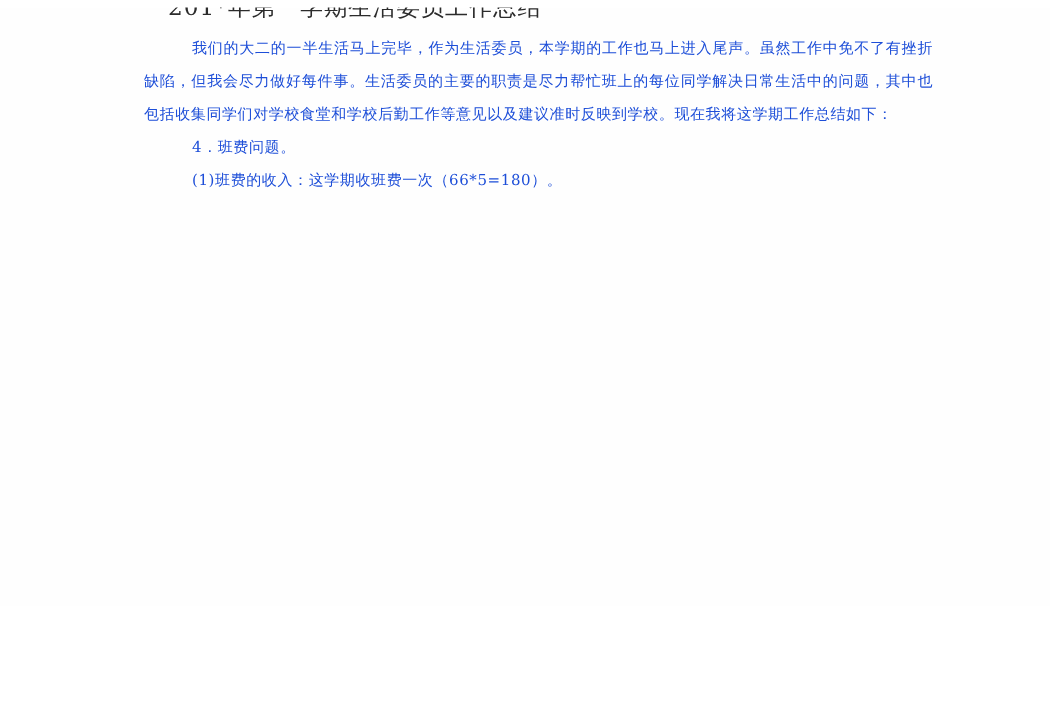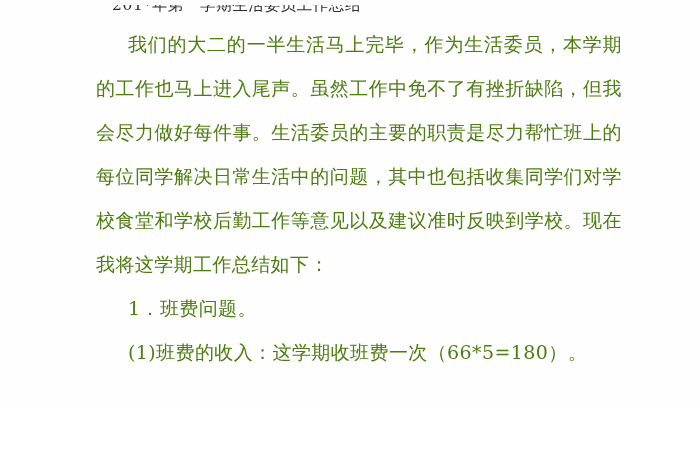--- a/index.html
+++ b/index.html
@@ -35,23 +35,23 @@
     text-align: justify;
     text-justify: inter-ideograph;
   }
   .indent-1 {
     text-indent: 32px;
   }
   .indent-2 {
     text-indent: 16px;
   }
   .para {
-    color: #4d7c0f;
-    font-size: 19px;
-    line-height: 44px;
+    color: #1d4ed8;
+    font-size: 10px;
+    line-height: 22px;
     letter-spacing: 0.4px;
     text-align: justify;
     text-justify: inter-ideograph;
     margin: 0;
   }
   .clipped-top {
     position: absolute;
     top: 0;
     left: 0;
     width: 700px;
@@ -67,20 +67,20 @@
 
 <div class="page">
   <div class="doc-body">
 
     <div class="line title-line indent-2">201*年第一学期生活委员工作总结</div>
 
 
 
     <p class="para indent-1">我们的大二的一半生活马上完毕，作为生活委员，本学期的工作也马上进入尾声。虽然工作中免不了有挫折缺陷，但我会尽力做好每件事。生活委员的主要的职责是尽力帮忙班上的每位同学解决日常生活中的问题，其中也包括收集同学们对学校食堂和学校后勤工作等意见以及建议准时反映到学校。现在我将这学期工作总结如下：</p>
 
-    <p class="para indent-1">1．班费问题。</p>
+    <p class="para indent-1">4．班费问题。</p>
 
     <p class="para indent-1">(1)班费的收入：这学期收班费一次（66*5=180）。</p>
 
 
   </div>
   <div class="clipped-top"></div>
 </div>
 
 </body></html>

